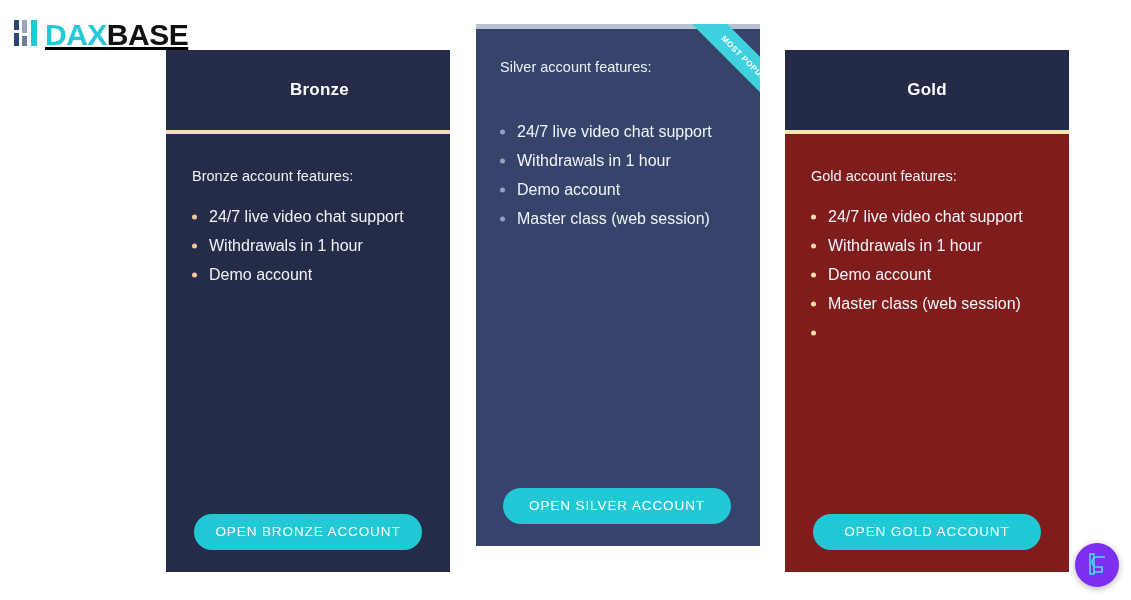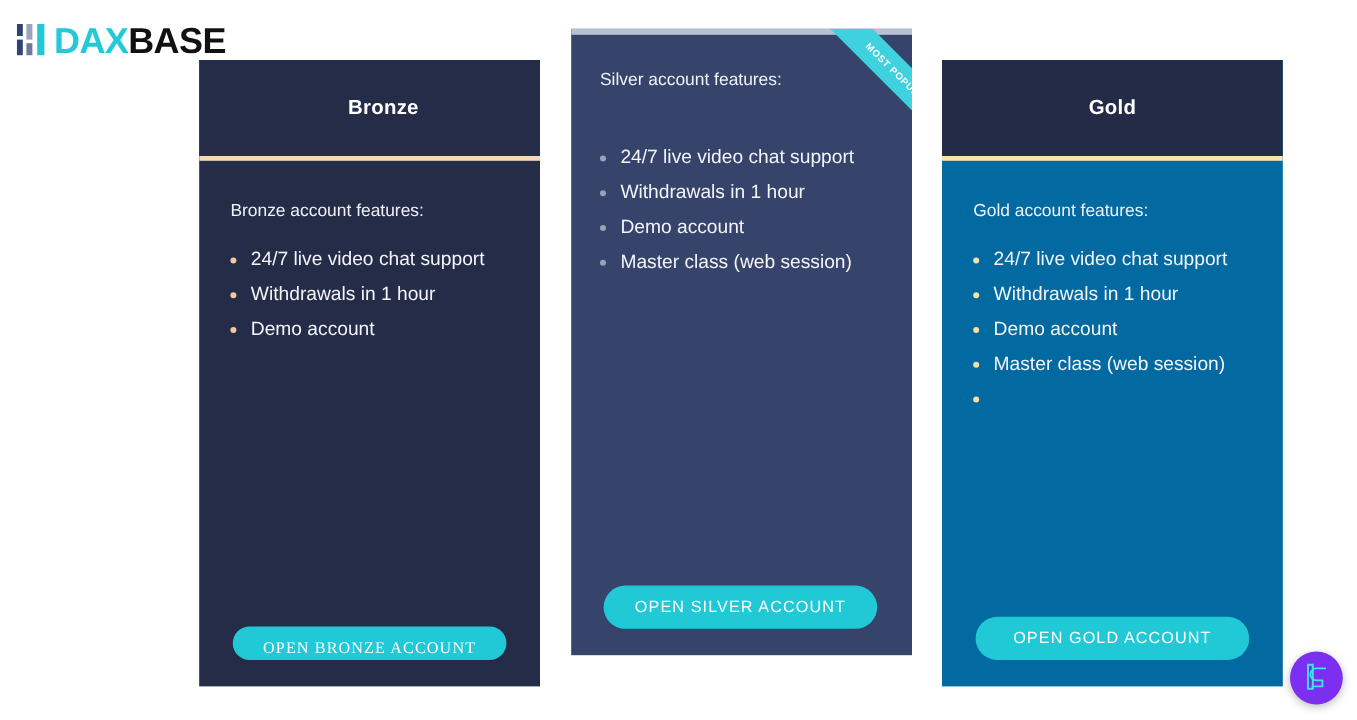--- a/index.html
+++ b/index.html
@@ -28,20 +28,21 @@
     display: block;
     margin-right: 3px;
   }
   .logo-text {
     font-family: "Liberation Sans", sans-serif;
     font-size: 30px;
     font-weight: 700;
     letter-spacing: -0.5px;
     line-height: 1;
     white-space: nowrap;
+    text-decoration: underline;
   }
   .logo-text .part-a { color: #23c9d8; }
   .logo-text .part-b { color: #111111; }
 
   
   .card {
     position: absolute;
     box-sizing: border-box;
     overflow: visible;
   }
@@ -124,23 +125,22 @@
     left: 166px; top: 50px; width: 284px; height: 522px;
   }
   #card-bronze .card-inner { background: #252c48; }
   #card-bronze .card-header { height: 80px; background: #252c48; padding-left: 23px; }
   #card-bronze .divider { height: 4px; background: #f6d9b8; }
   #card-bronze .card-body { padding-top: 34px; }
   #card-bronze .features-label { margin-bottom: 18px; }
   #card-bronze ul.features li { height: 29px; line-height: 29px; }
   #card-bronze ul.features li .bullet { background: #f3c89f; }
   #card-bronze .cta {
-    width: 228px; height: 28px; line-height: 36px;
+    width: 228px; height: 36px; line-height: 36px;
     margin: auto auto 22px auto;
-    font-family: Liberation Serif, serif;
   }
 
   
   #card-silver {
     left: 476px; top: 24px; width: 284px; height: 522px;
   }
   #card-silver .card-inner { background: #36436a; }
   #card-silver .card-header { height: 79px; background: #2f3b5e; }
   #card-silver .divider { height: 5px; background: #b8c0d4; }
   #card-silver .card-body { padding-top: 30px; padding-left: 24px; gap: 24px; }
@@ -176,21 +176,21 @@
     font-size: 8px;
     font-weight: 700;
     letter-spacing: 0.6px;
     white-space: nowrap;
   }
 
   
   #card-gold {
     left: 785px; top: 50px; width: 284px; height: 522px;
   }
-  #card-gold .card-inner { background: #0369a1; }
+  #card-gold .card-inner { background: #7f1d1d; }
   #card-gold .card-header { height: 80px; background: #232b47; }
   #card-gold .divider { height: 4px; background: #fbe3ac; }
   #card-gold .card-body { padding-top: 34px; }
   #card-gold .features-label { margin-bottom: 18px; }
   #card-gold ul.features li { height: 29px; line-height: 29px; }
   #card-gold ul.features li .bullet { background: #f7dfa6; }
   #card-gold .cta {
     width: 228px; height: 36px; line-height: 36px;
     margin: auto auto 22px auto;
   }

